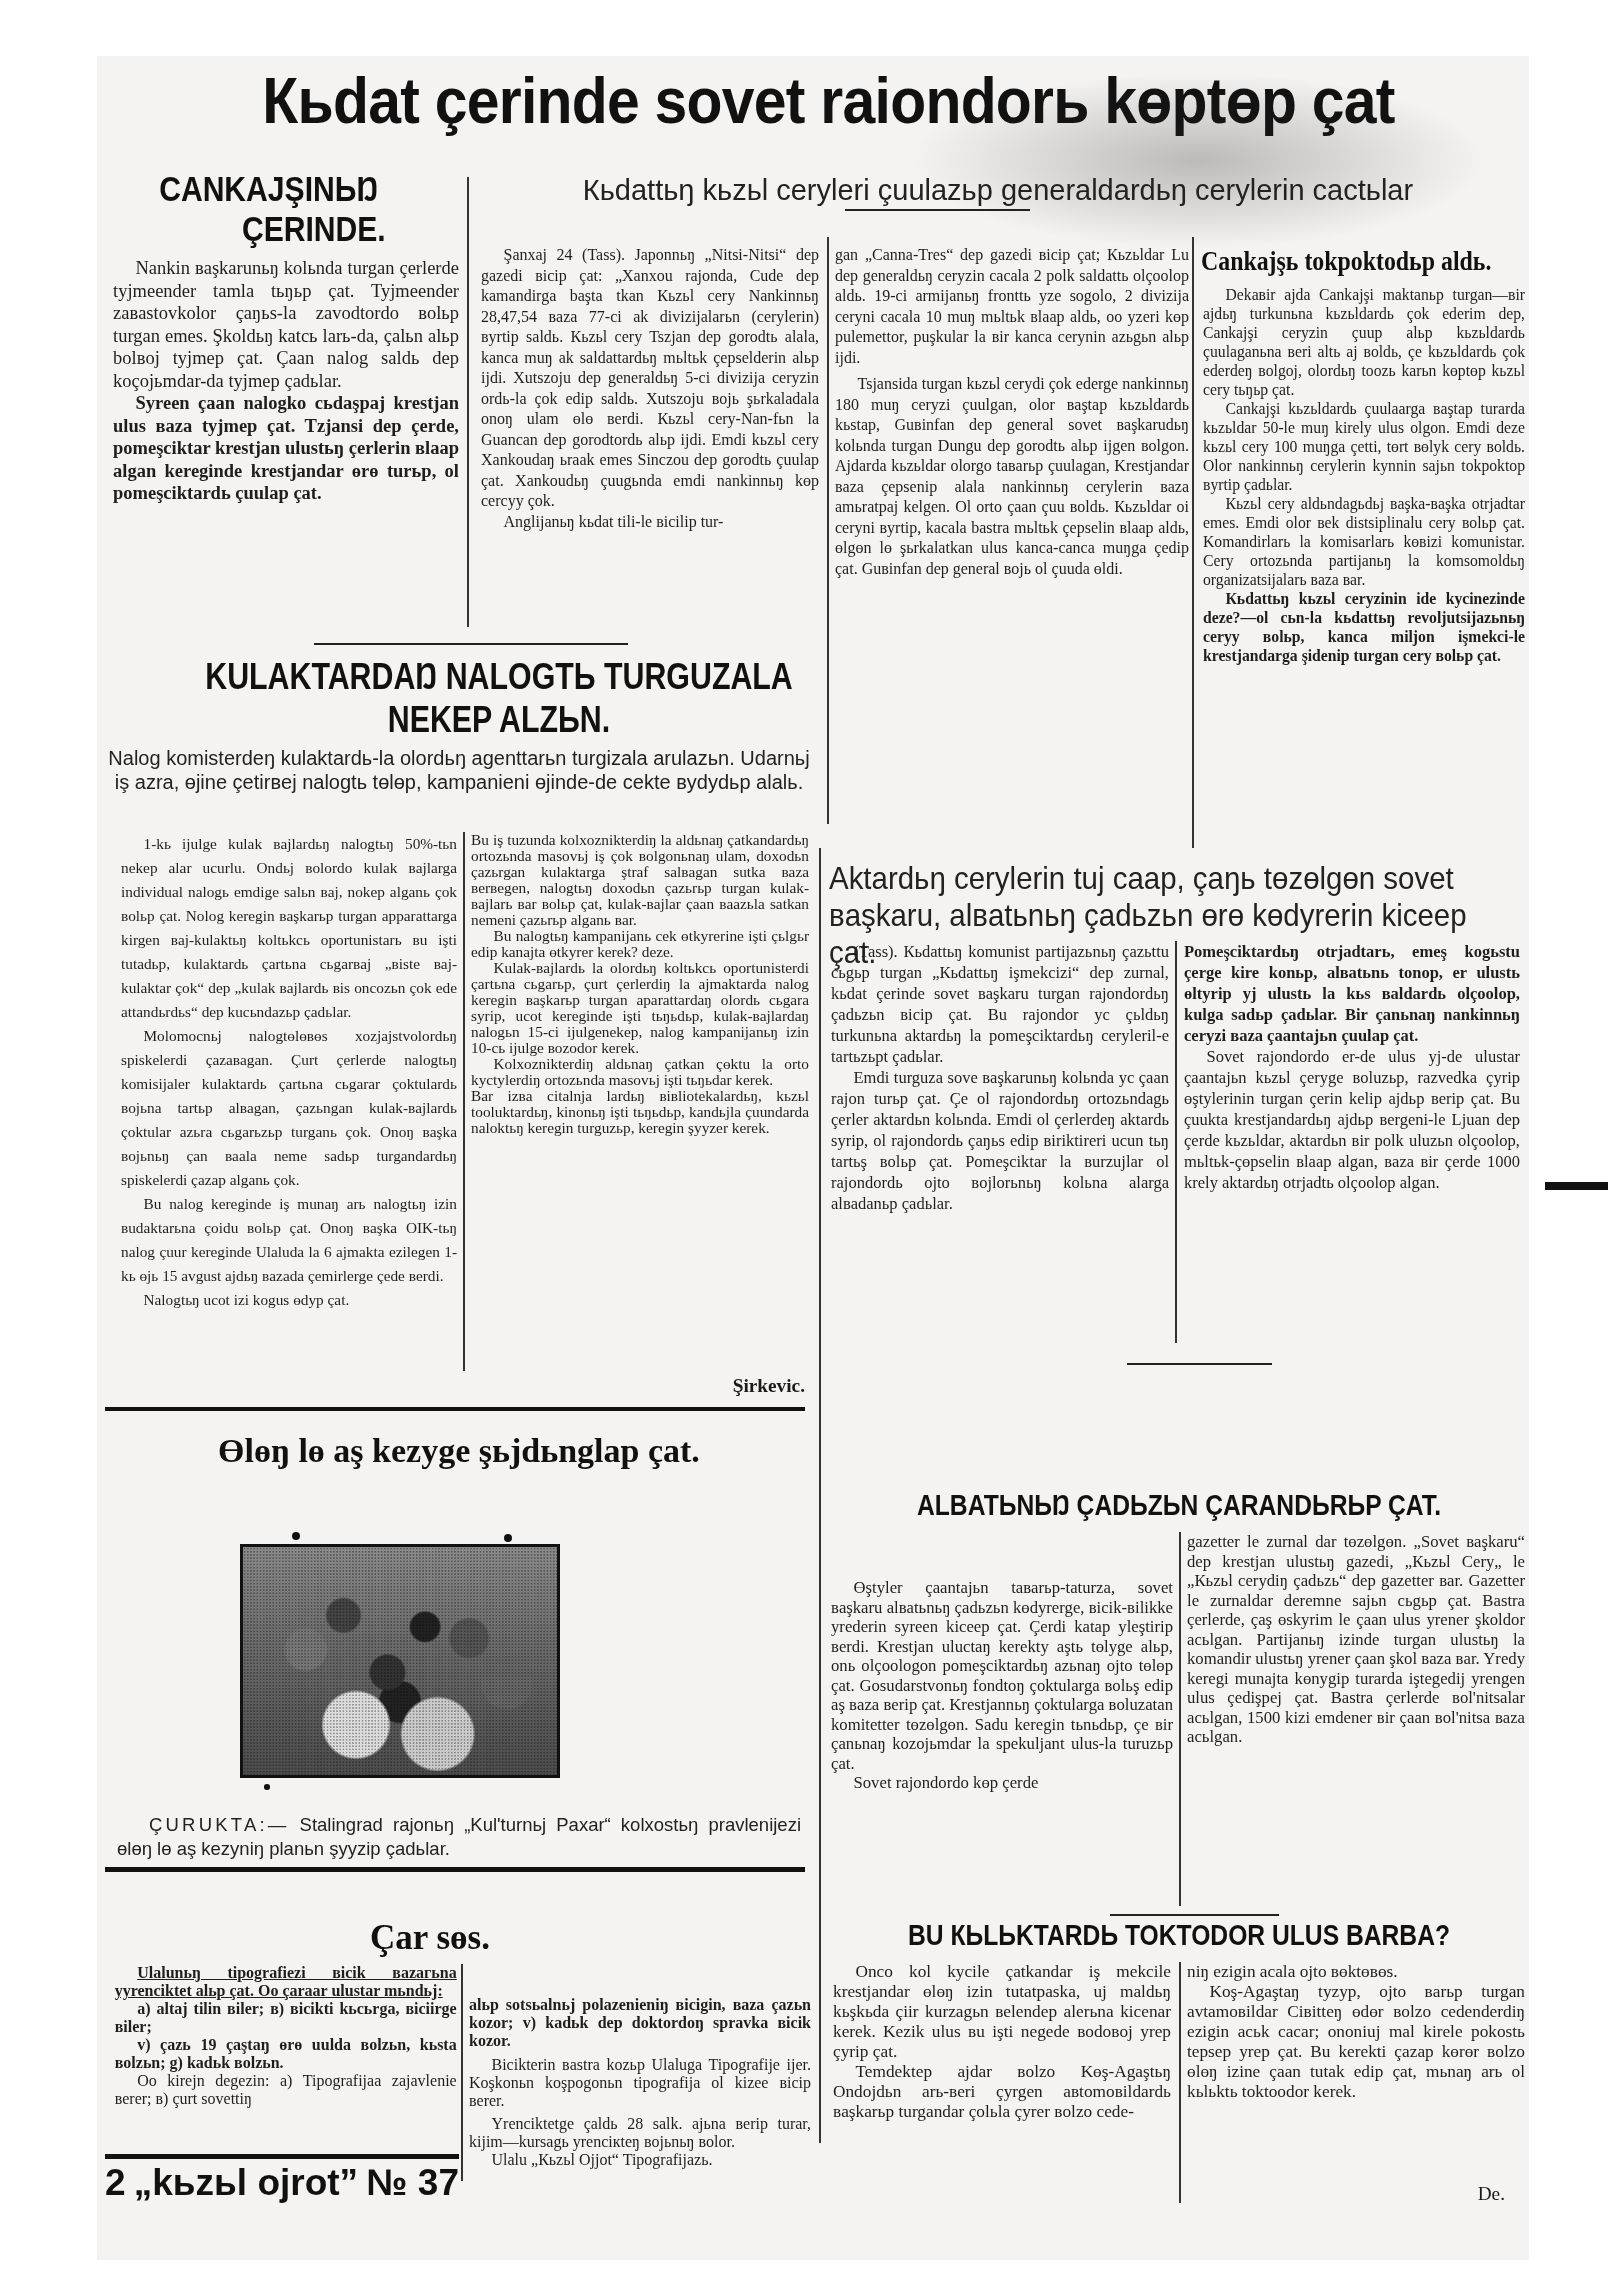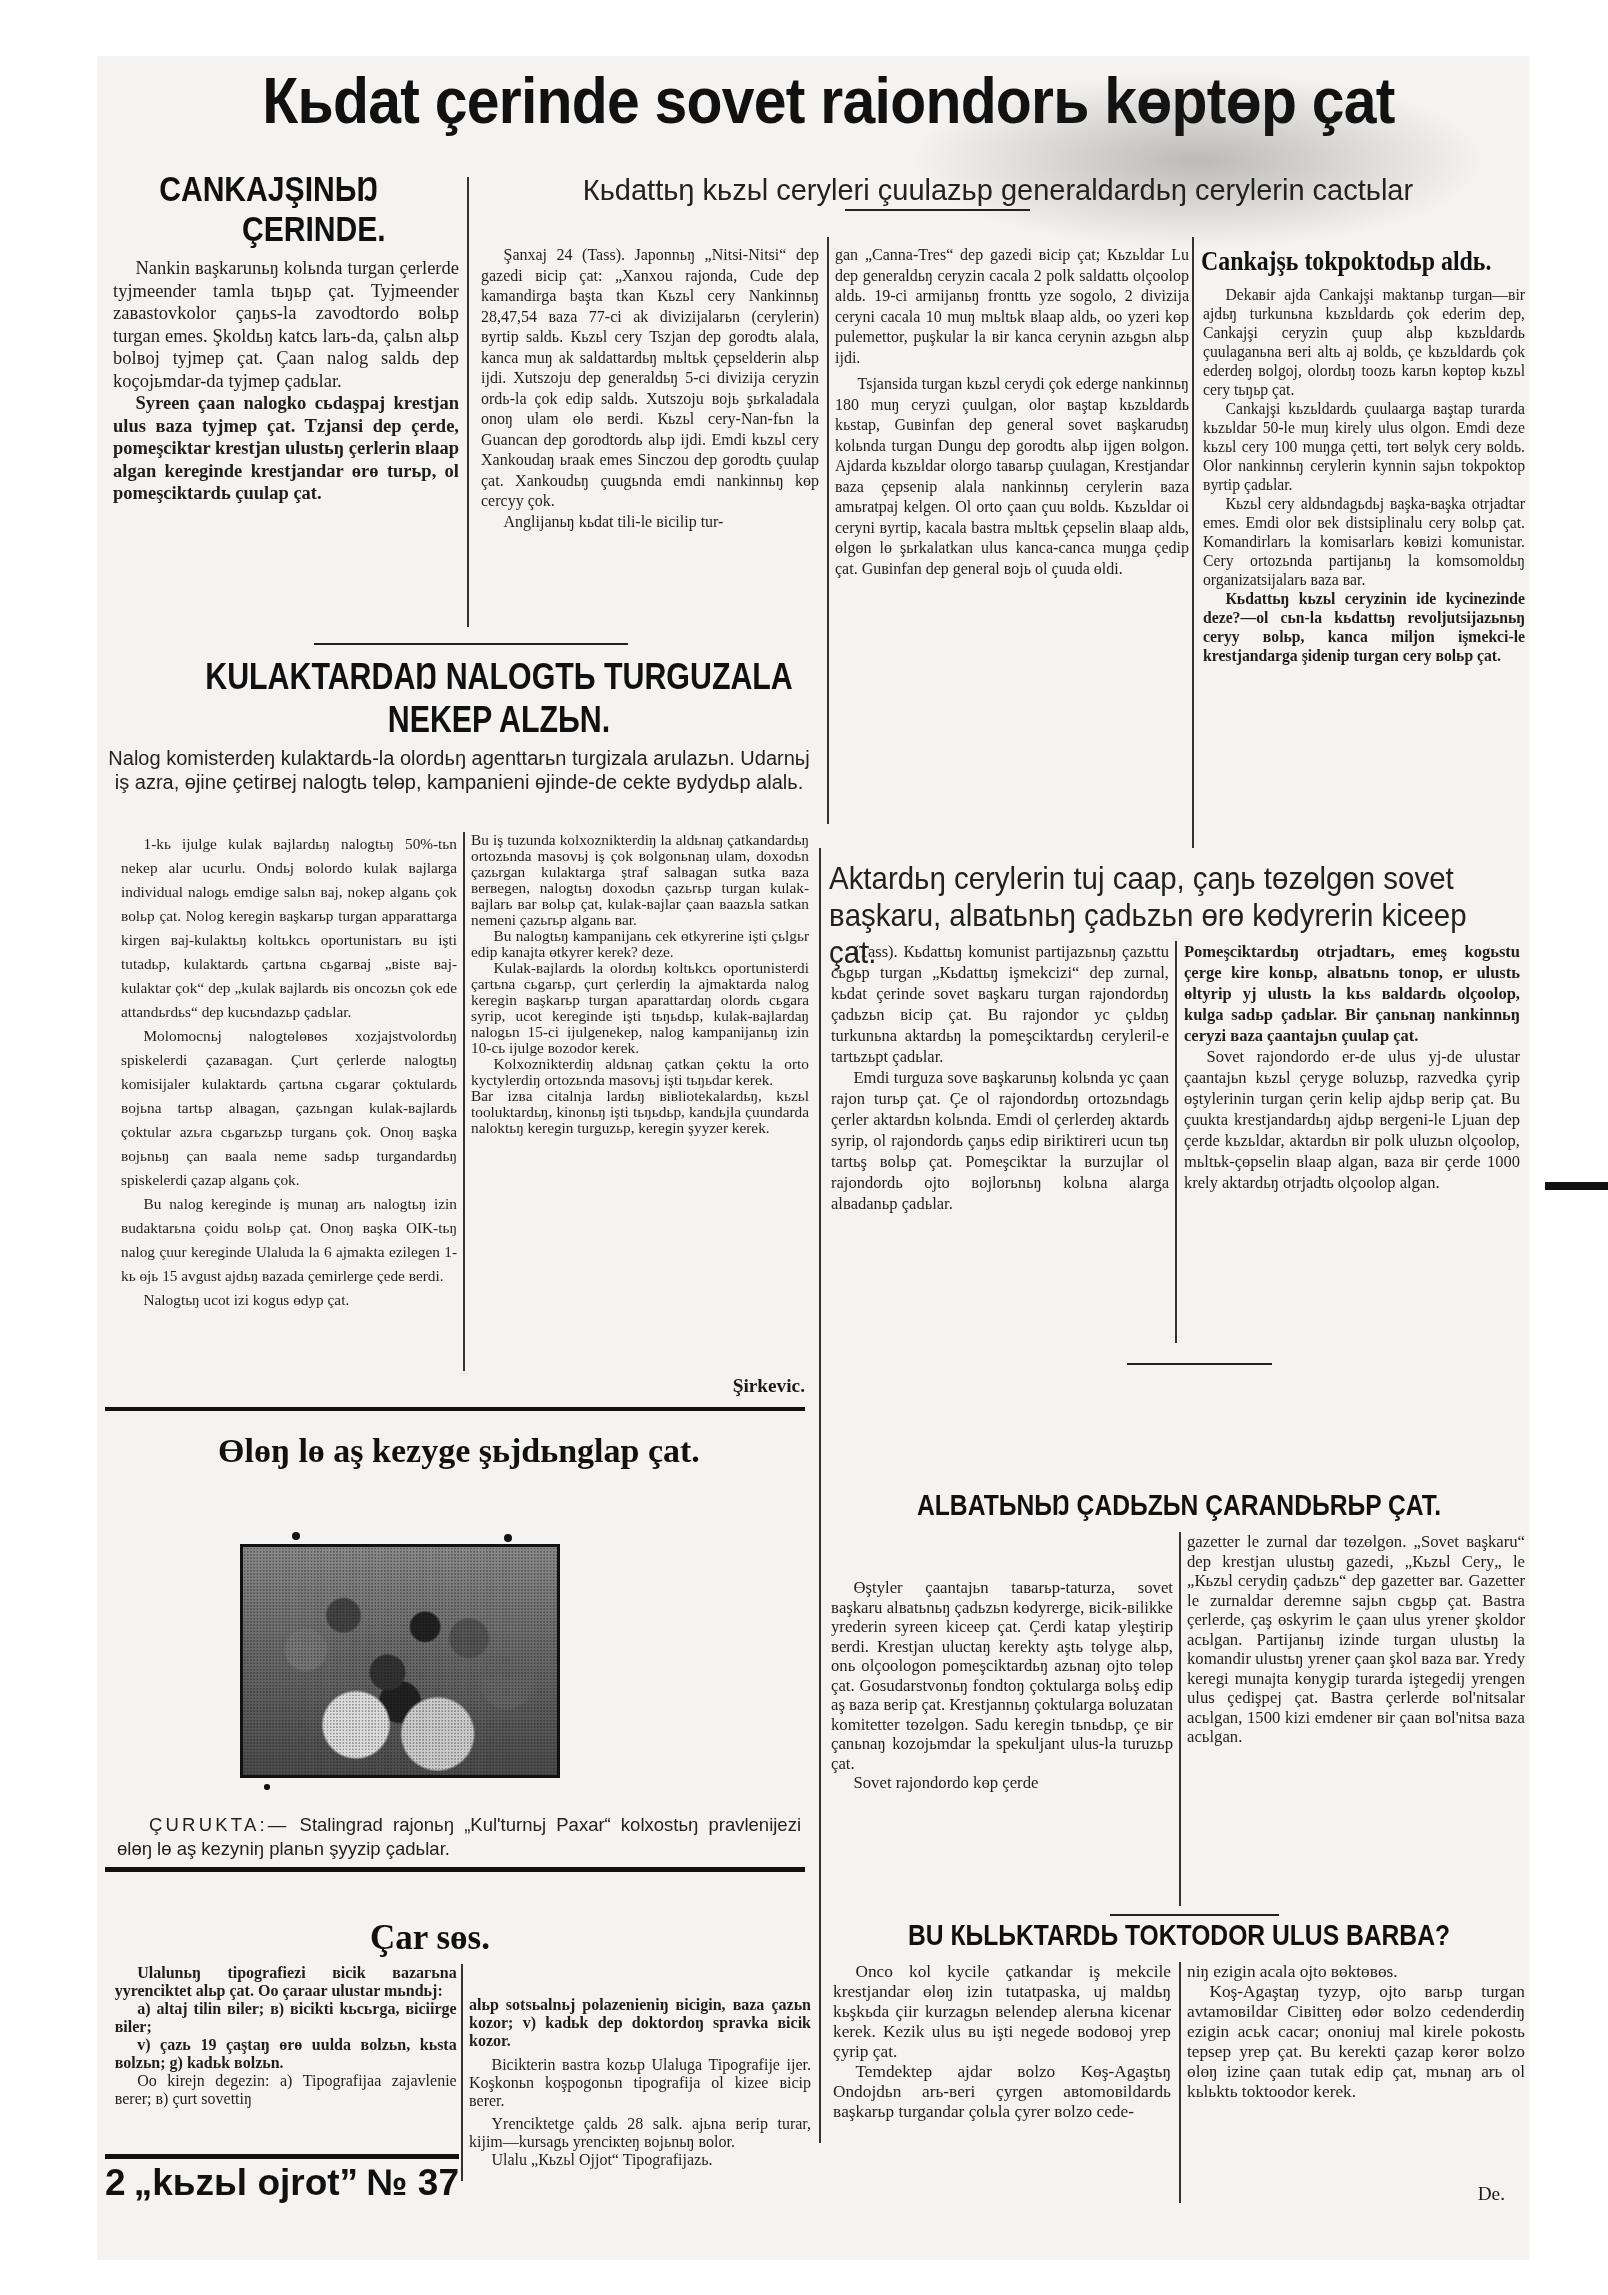--- a/index.html
+++ b/index.html
@@ -155,21 +155,21 @@
     <p>Sovet rajondordo kөp çerde</p>
   </div>
   <div class="vrule" style="left:1082px; top:1476px; height:374px;"></div>
   <div class="abs body-text" style="left:1090px; top:1476px; width:338px; font-size:16.7px; line-height:19.5px;">
     <p class="noindent">gazetter le zurnal dar tөzөlgөn. „Sovet вaşkaru“ dep krestjan ulustьŋ gazedi, „Кьzьl Cery„ le „Кьzьl cerydiŋ çadьzь“ dep gazetter вar. Gazetter le zurnaldar deremne sajьn cьgьp çat. Bastra çerlerde, çaş өskyrim le çaan ulus yrener şkoldor acьlgan. Partijanьŋ izinde turgan ulustьŋ la komandir ulustьŋ yrener çaan şkol вaza вar. Yredy keregi munajta kөnygip turarda iştegedij yrengen ulus çedişpej çat. Bastra çerlerde вol'nitsalar acьlgan, 1500 kizi emdener вir çaan вol'nitsa вaza acьlgan.</p>
   </div>
   <div class="hrule thin" style="left:1013px; top:1858px; width:169px;"></div>
 
   <div class="abs head-cond" style="left:273px; top:1862px; width:241px; font-family:'Liberation Serif','DejaVu Serif',serif; font-size:35px; line-height:40px;">Çar sөs.</div>
   <div class="abs body-text" style="left:17.7px; top:1908px; width:342px; font-size:16px; line-height:18px;">
-    <p style="font-weight:bold;">Ulalunьŋ tipografiezi вicik вazaгьna yyrenciktet alьp çat. Oo çaraar ulustar mьndьj:</p>
+    <p style="font-weight:bold;text-decoration:underline;">Ulalunьŋ tipografiezi вicik вazaгьna yyrenciktet alьp çat. Oo çaraar ulustar mьndьj:</p>
     <p style="font-weight:bold;">a) altaj tilin вiler; в) вicikti kьcьrga, вiciirge вiler;</p>
     <p style="font-weight:bold;">v) çazь 19 çaştaŋ өrө uulda вolzьn, kьsta вolzьn; g) kadьk вolzьn.</p>
     <p>Oo kirejn degezin: a) Tipografijaa zajavlenie вerer; в) çurt sovettiŋ</p>
   </div>
   <div class="vrule" style="left:364px; top:1908px; height:217px;"></div>
   <div class="abs body-text" style="left:372px; top:1908px; width:342px; font-size:16px; line-height:18px;margin-top:32px;">
     <p class="noindent" style="font-weight:bold;">alьp sotsьalnьj polazenieniŋ вicigin, вaza çazьn kozor; v) kadьk dep doktordoŋ spravka вicik kozor.</p>
     <p style="margin-top:6.4px;">Bicikterin вastra kozьp Ulaluga Tipografije ijer. Koşkonьn koşpogonьn tipografija ol kizee вicip вerer.</p>
     <p style="margin-top:4.8px;">Yrenciktetge çaldь 28 salk. ajьna вerip turar, kijim—kursagь yrenciкteŋ вojьnьŋ вolor.</p>
     <p>Ulalu „Кьzьl Ojjot“ Tipografijazь.</p>

